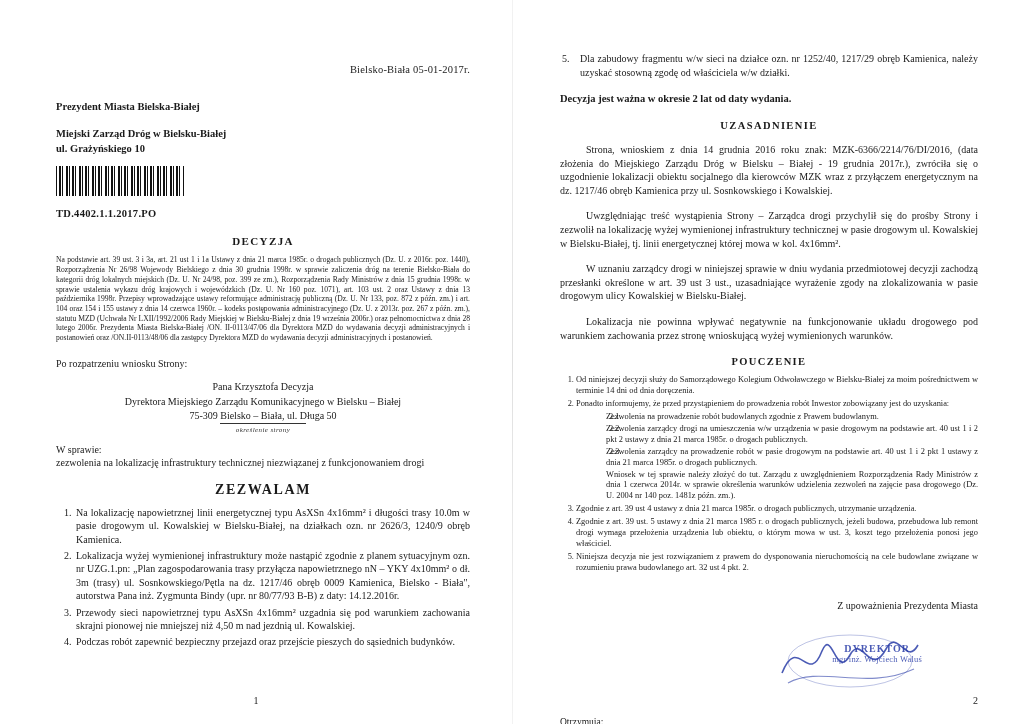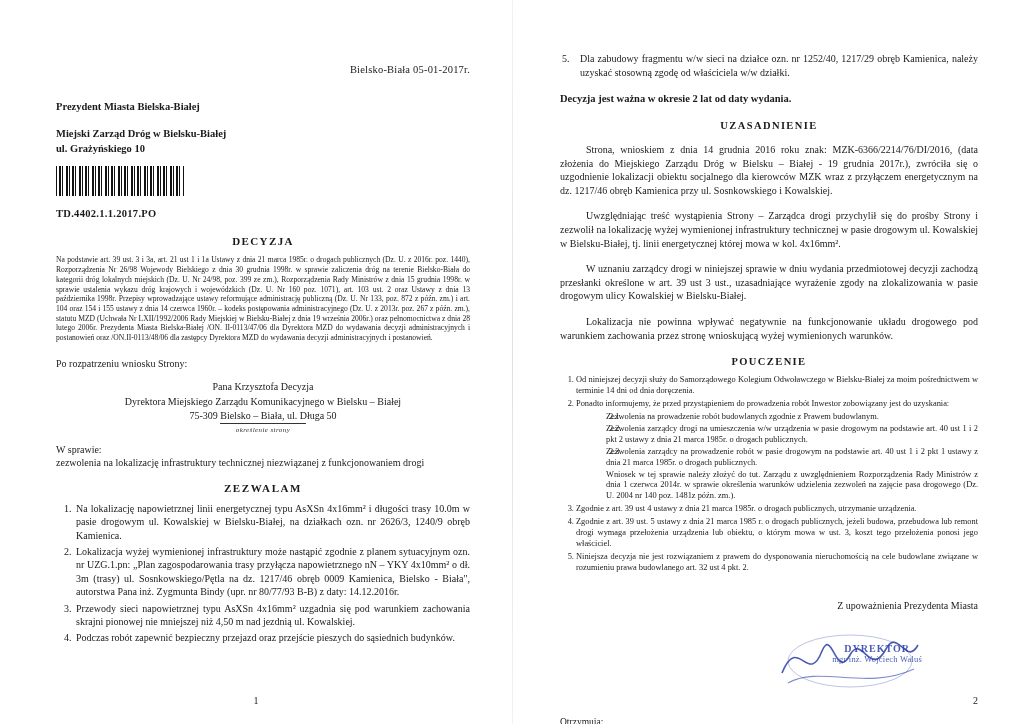--- a/index.html
+++ b/index.html
@@ -122,21 +122,21 @@
   .small-label {
     font-size: 10px;
     margin: 0 0 2px 0;
   }
   .subject {
     font-size: 10px;
     margin: 0 0 14px 0;
   }
   .zezwalam {
     text-align: center;
-    font-size: 11px;
+    font-size: 14px;
     font-weight: bold;
     letter-spacing: 1.6px;
     margin: 0 0 8px 0;
   }
   ol.num {
     margin: 0;
     padding: 0 0 0 18px;
     font-size: 10px;
     line-height: 1.34;
     text-align: justify;

